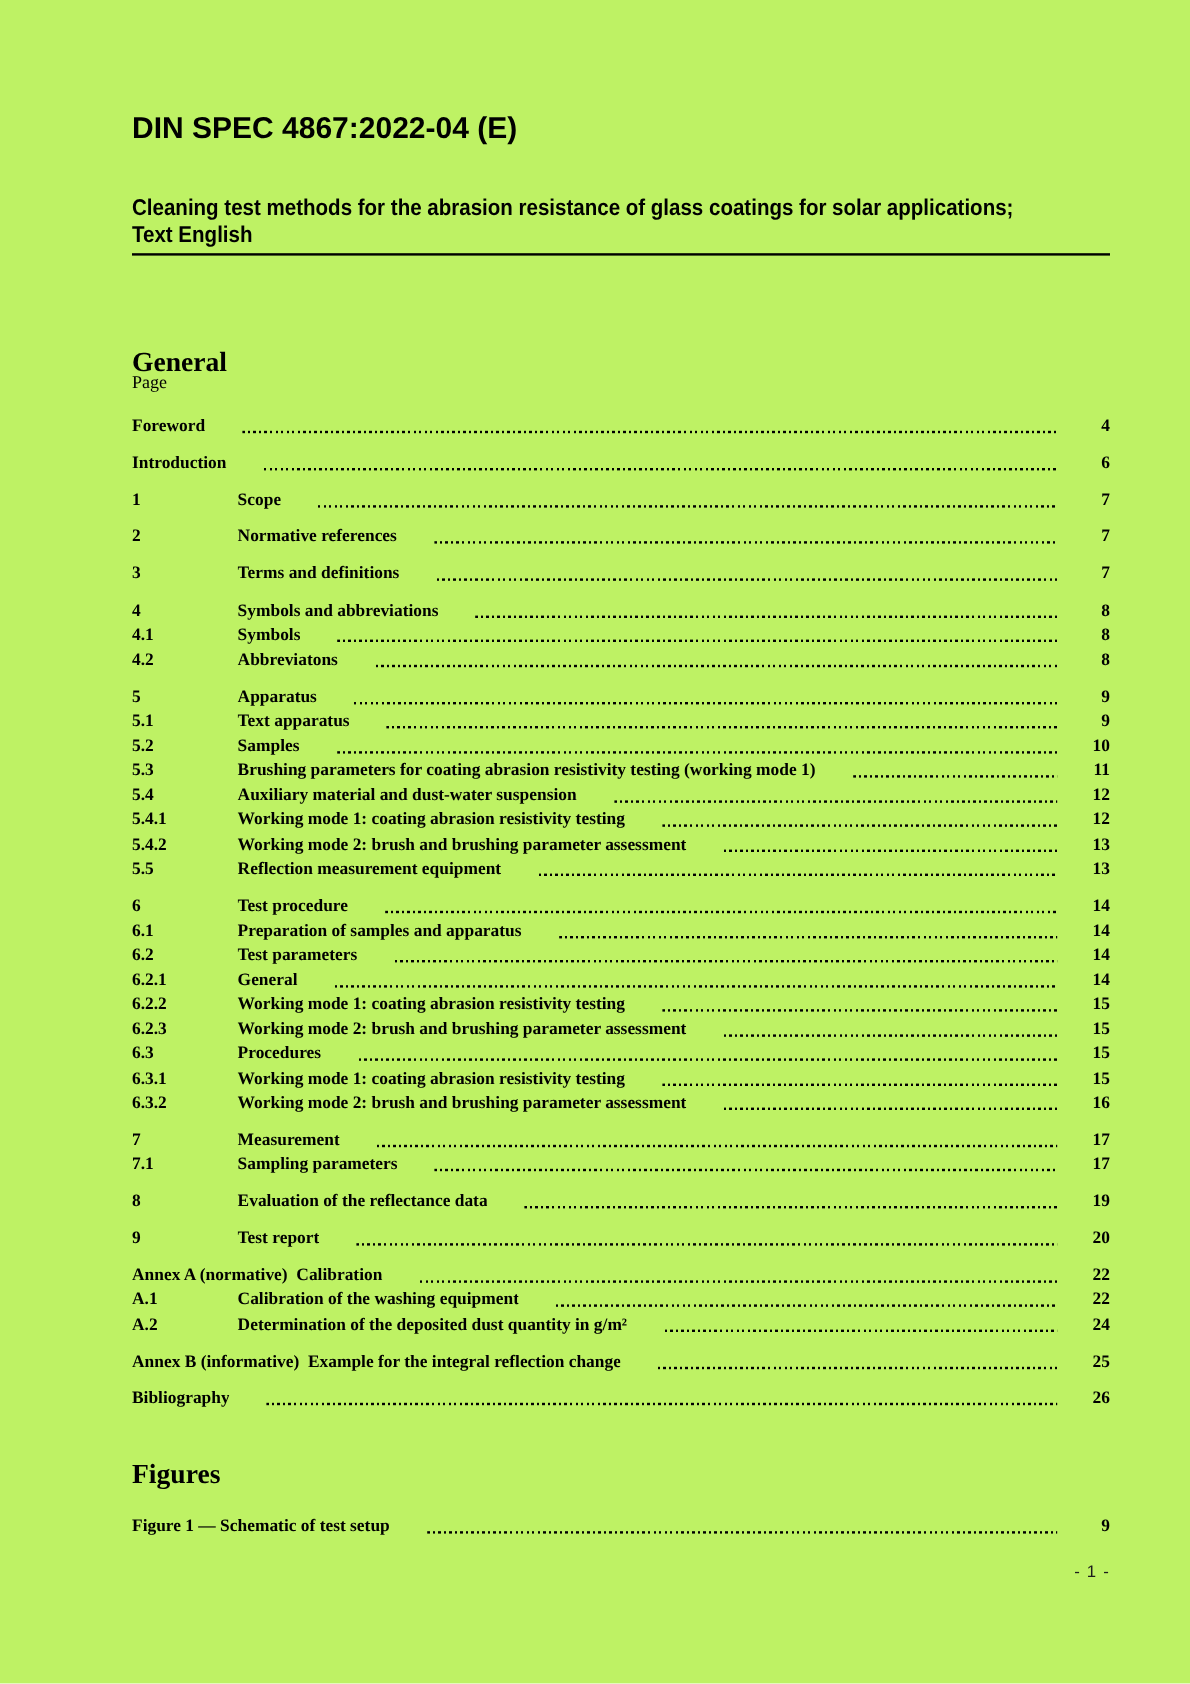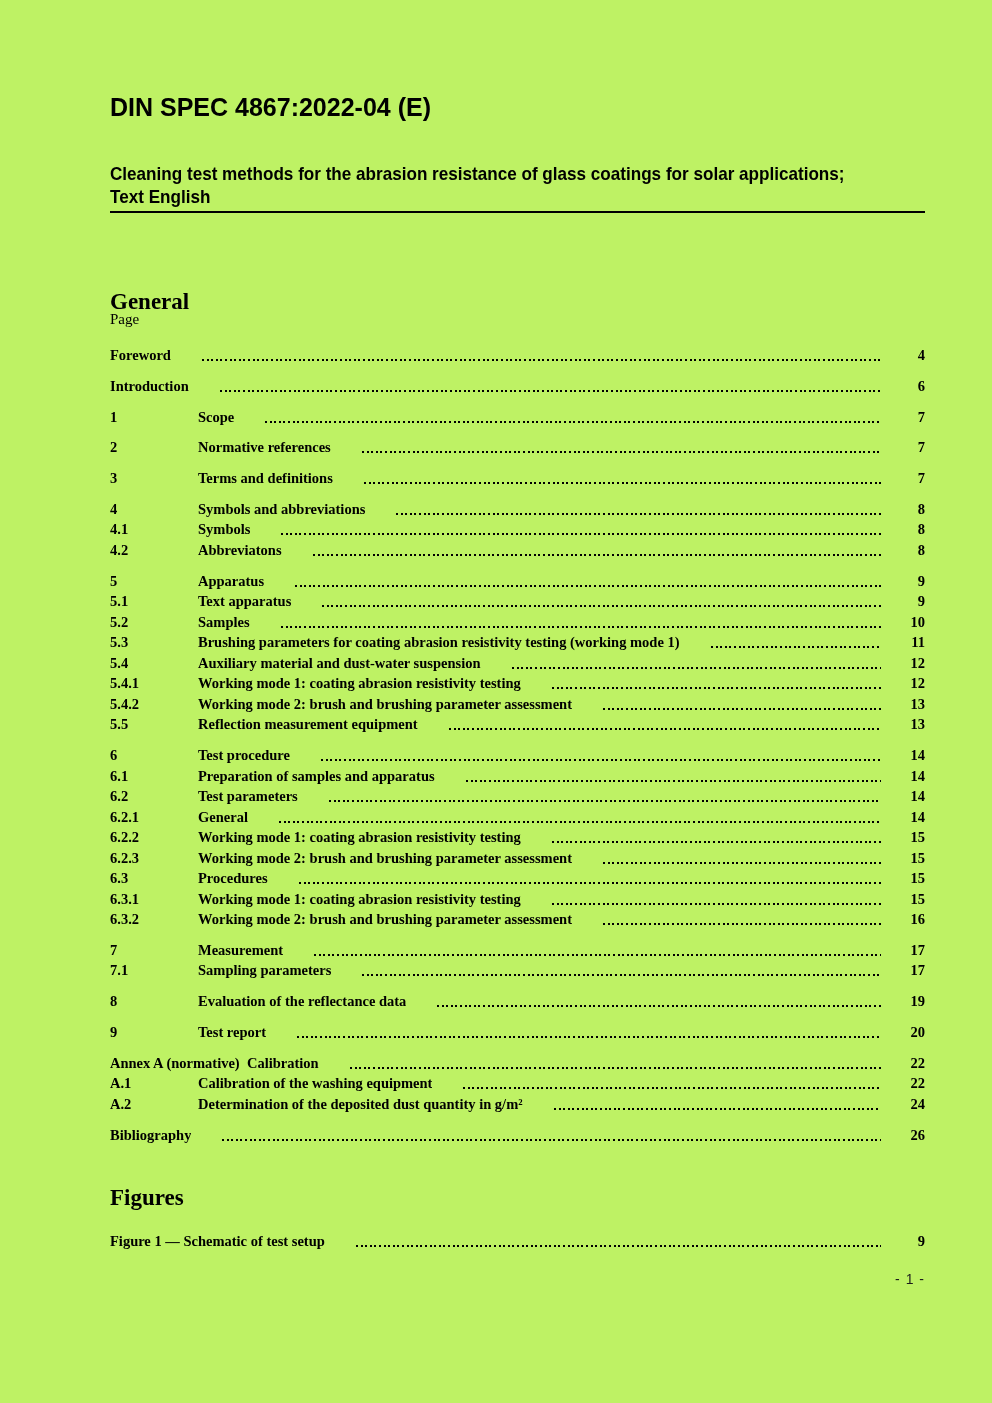--- a/index.html
+++ b/index.html
@@ -139,20 +139,23 @@
       </div>
       <div class="toc-group">
         <div class="toc-row"><span class="toc-num">9</span><span class="toc-label">Test report</span><span class="toc-leader"></span><span class="toc-page">20</span></div>
       </div>
       <div class="toc-group">
         <div class="toc-row"><span class="toc-label">Annex A (normative)  Calibration</span><span class="toc-leader"></span><span class="toc-page">22</span></div>
         <div class="toc-row"><span class="toc-num">A.1</span><span class="toc-label">Calibration of the washing equipment</span><span class="toc-leader"></span><span class="toc-page">22</span></div>
         <div class="toc-row"><span class="toc-num">A.2</span><span class="toc-label">Determination of the deposited dust quantity in g/m²</span><span class="toc-leader"></span><span class="toc-page">24</span></div>
       </div>
       <div class="toc-group">
+        <div class="toc-row"><span class="toc-label">Annex B (informative)  Example for the integral reflection change</span><span class="toc-leader"></span><span class="toc-page">25</span></div>
+      </div>
+      <div class="toc-group">
         <div class="toc-row"><span class="toc-label">Bibliography</span><span class="toc-leader"></span><span class="toc-page">26</span></div>
       </div>
     </div>
 
   <div class="figures-heading">Figures</div>
 
   <div class="fig-list">
       <div class="fig-row"><span class="toc-label">Figure 1 — Schematic of test setup</span><span class="toc-leader"></span><span class="toc-page">9</span></div>
     </div>
 

